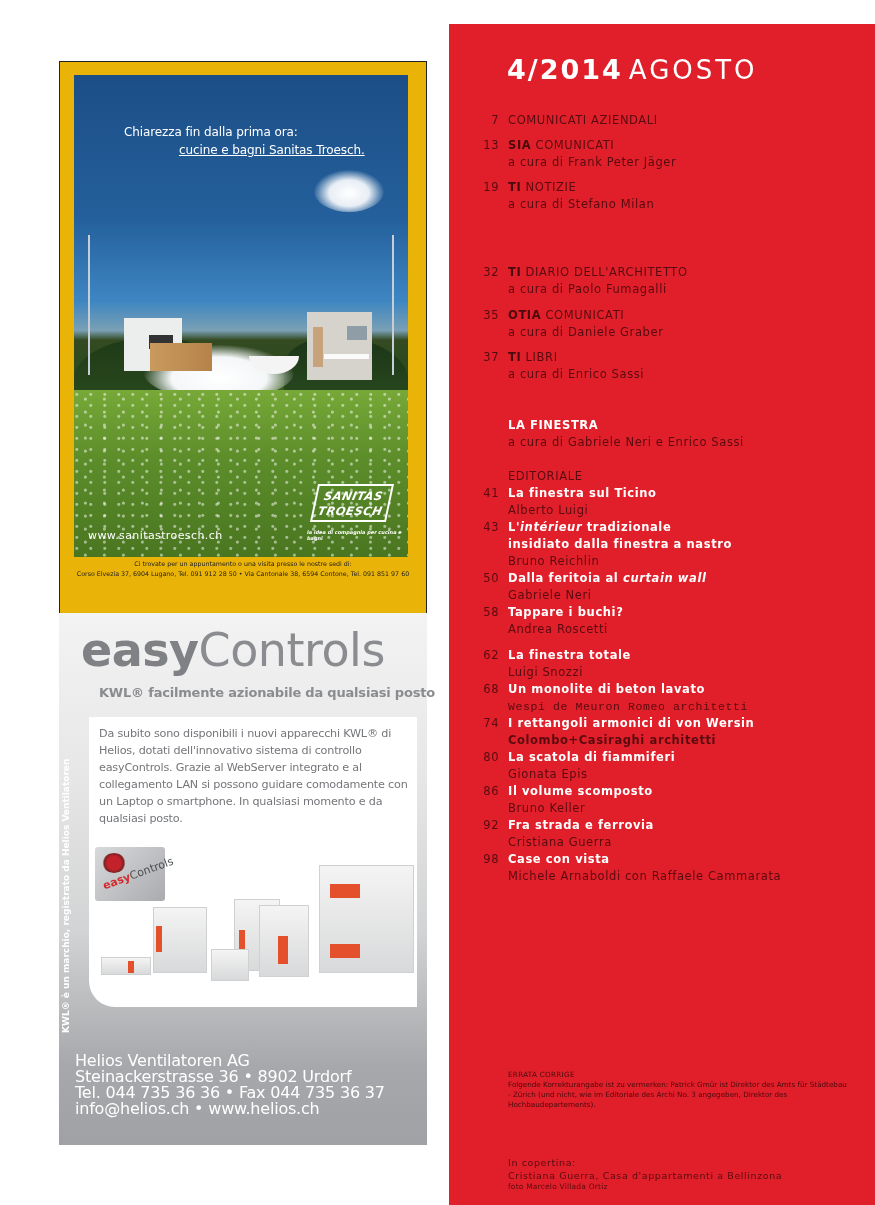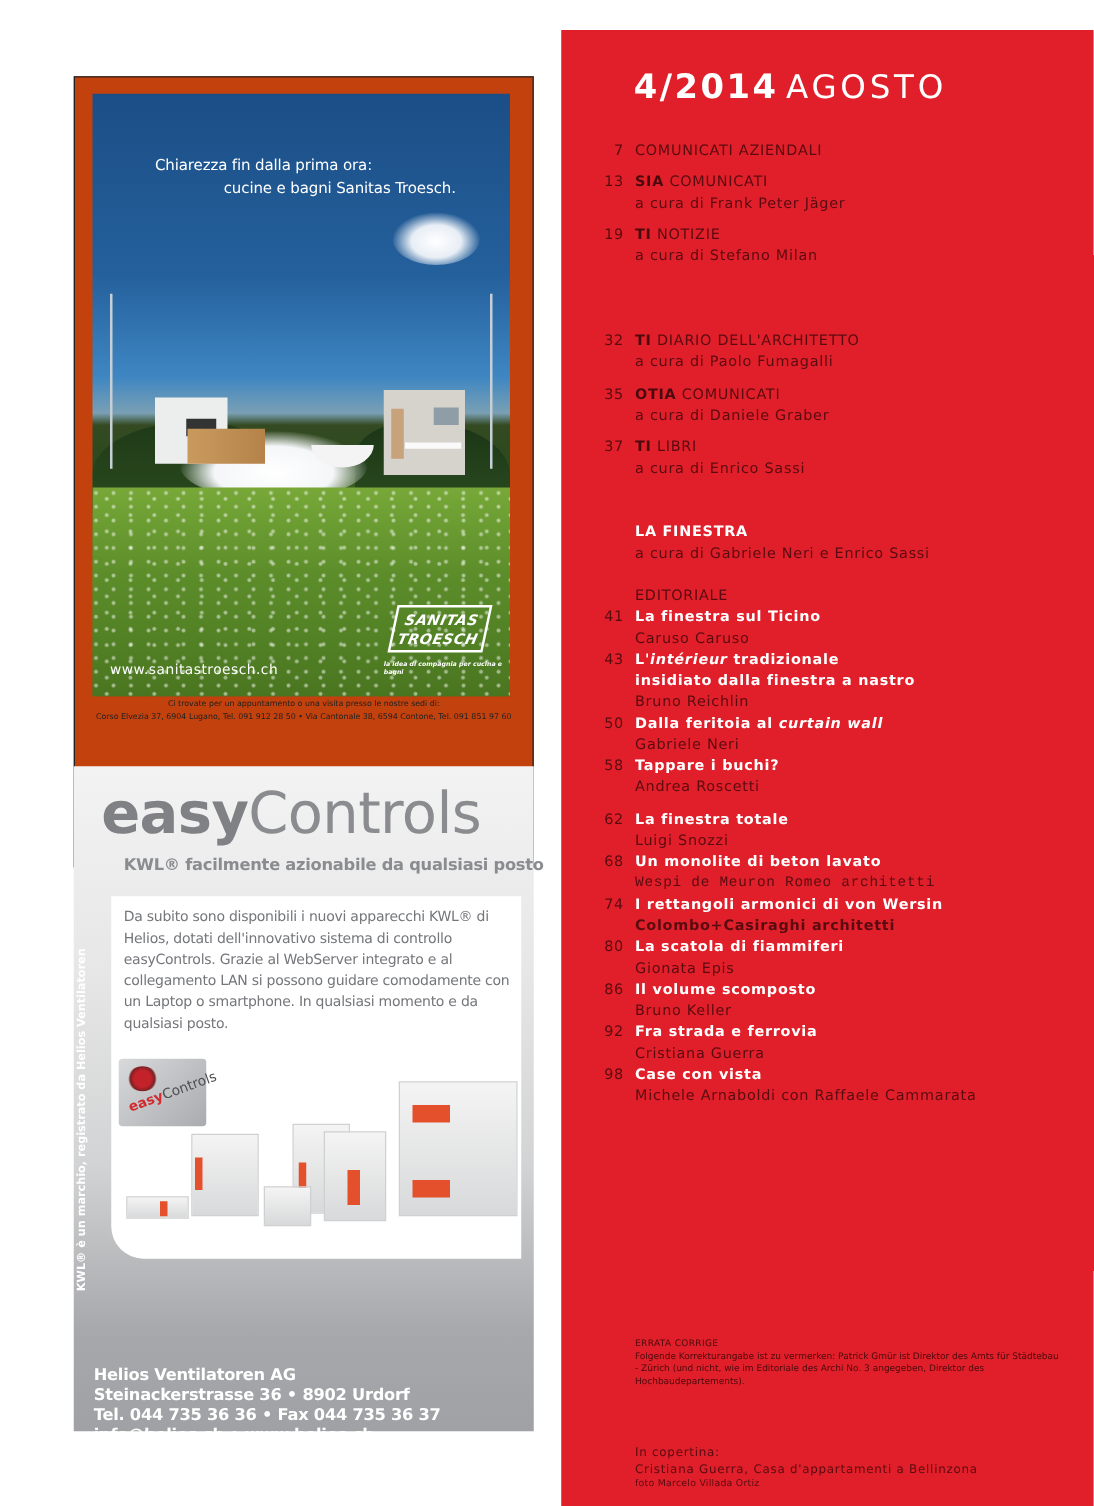--- a/index.html
+++ b/index.html
@@ -27,28 +27,28 @@
   .art { color: #ffffff; font-weight: bold; letter-spacing: 0.4px; font-family: "DejaVu Sans", sans-serif; }
   .art i { font-style: italic; }
   .feature { color: #ffffff; font-weight: bold; letter-spacing: 0.8px; }
 
   .errata { position: absolute; left: 59px; top: 1046px; width: 340px; font-size: 7.2px; line-height: 10px; color: #4a0a0d; }
   .errata .h { letter-spacing: 0.3px; }
   .cover { position: absolute; left: 59px; top: 1132px; font-size: 9.5px; line-height: 13px; color: #5a0b10; letter-spacing: 0.6px; }
   .cover .small { font-size: 7.5px; line-height: 10px; letter-spacing: 0.2px; }
 
   
-  .ad1 { position: absolute; left: 59px; top: 61px; width: 368px; height: 633px; border: 1.5px solid #222; background: #c2410c; }
+  .ad1 { position: absolute; left: 59px; top: 61px; width: 368px; height: 633px; border: 1.5px solid #222; background: #eab308; }
   .ad1 .photo {
     position: absolute; left: 14px; top: 13px; width: 334px; height: 542px; height: 542px;
     height: 482px; overflow: hidden;
     background: linear-gradient(180deg, #1c4e86 0%, #24609c 30%, #3e86c2 47%, #7aa0b4 53%, #344a22 55%, #2c4a1e 62%, #4f7d27 70%, #5e8e2c 80%, #47721f 100%);
   }
   .ad1 .headline { position: absolute; left: 50px; top: 48px; color: #fff; font-size: 12px; line-height: 18px; font-family: "DejaVu Sans", sans-serif; letter-spacing: -0.1px; }
-  .ad1 .headline .l2 { display: block; padding-left: 55px; }
+  .ad1 .headline .l2 { display: block; padding-left: 55px; text-decoration: underline; }
   .cloud-small { position: absolute; left: 240px; top: 95px; width: 70px; height: 42px; background: radial-gradient(ellipse at 50% 55%, #ffffff 0%, #e8eef5 40%, rgba(220,230,240,0.0) 72%); border-radius: 50%; }
   .cloud-big { position: absolute; left: 70px; top: 270px; width: 150px; height: 55px; background: radial-gradient(ellipse at 50% 60%, #ffffff 0%, #f4f6f8 45%, rgba(255,255,255,0) 72%); border-radius: 50%; }
   .forest-l { position: absolute; left: 0; top: 262px; width: 140px; height: 70px; background: linear-gradient(180deg, #1e3a18, #2b4a1e); border-radius: 60% 40% 0 0; }
   .forest-r { position: absolute; left: 210px; top: 262px; width: 124px; height: 72px; background: linear-gradient(180deg, #1a3516, #2c4c20); border-radius: 40% 60% 0 0; }
   .meadow { position: absolute; left: 0; top: 315px; width: 334px; height: 230px;
     background:
       radial-gradient(circle at 20% 40%, rgba(255,255,255,0.5) 0 1px, transparent 2px),
       radial-gradient(circle at 60% 70%, rgba(255,255,255,0.5) 0 1px, transparent 2px),
       linear-gradient(180deg, #77a838 0%, #5c8d2a 30%, #4d7a22 65%, #3c6419 100%);
     background-size: 14px 11px, 19px 13px, 100% 100%;
@@ -75,21 +75,21 @@
   .ec-sub { position: absolute; left: 40px; top: 72px; font-size: 13px; color: #8a8c8f; font-weight: bold; white-space: nowrap; letter-spacing: -0.2px; }
   .ec-box { position: absolute; left: 30px; top: 104px; width: 328px; height: 290px; background: #ffffff; border-radius: 0 0 0 26px; }
   .ec-body { position: absolute; left: 10px; top: 8px; width: 318px; font-size: 11.2px; line-height: 17px; color: #74767a; letter-spacing: -0.2px; }
   .ec-badge { position: absolute; left: 6px; top: 130px; width: 70px; height: 54px; background: linear-gradient(135deg,#d8d9db,#a9abae); border-radius: 3px; }
   .ec-badge .dots { position: absolute; left: 6px; top: 6px; width: 26px; height: 20px; border-radius: 50%; background: radial-gradient(circle, #c4222a 0 40%, #7d2226 60%, transparent 70%); }
   .ec-badge .lbl { position: absolute; left: 6px; top: 20px; font-size: 11px; color: #d02a2f; font-weight: bold; transform: rotate(-20deg); white-space: nowrap; }
   .ec-badge .lbl span { color: #4d4f52; font-weight: normal; }
   .unit { position: absolute; background: linear-gradient(180deg,#f4f4f4,#d8d9da); border: 1px solid #cfd0d1; }
   .unit .o { position: absolute; background: #e4502c; }
   .vert { position: absolute; left: 2px; top: 420px; width: 26px; transform-origin: 0 0; transform: rotate(-90deg); color: #ffffff; font-size: 9px; font-weight: bold; white-space: nowrap; }
-  .h-addr { position: absolute; left: 16px; top: 440px; color: #ffffff; font-size: 13px; line-height: 16px; font-weight: bold; letter-spacing: -0.2px; margin-top: 40px; }
+  .h-addr { position: absolute; left: 16px; top: 440px; color: #ffffff; font-size: 16px; line-height: 16px; font-weight: normal; letter-spacing: -0.2px; }
   .h-logo { position: absolute; left: 252px; top: 407px; width: 106px; height: 125px; background: #fff; border-radius: 6px 6px 0 0; }
   .h-logo .word { position: absolute; left: 5px; top: 74px; width: 100px; text-align: center; font-size: 27px; font-weight: bold; color: #8c8e91; letter-spacing: -1px; }
   .h-logo .sub { position: absolute; left: 5px; top: 106px; width: 100px; text-align: center; font-size: 6px; color: #8c8e91; letter-spacing: 3px; }
 </style>
 </head>
 <body>
 
 <div class="ad1">
   <div class="photo">
     <div class="cloud-small"></div>
@@ -209,21 +209,21 @@
     <span class="txt byline" style="top:17px;">a cura di Gabriele Neri e Enrico Sassi</span>
   </div>
 
   <div class="row" style="top:444px;">
     <span class="txt section">EDITORIALE</span>
   </div>
 
   <div class="row" style="top:461px;height:34px;">
     <span class="pg">41</span>
     <span class="txt art">La finestra sul Ticino</span>
-    <span class="txt byline" style="top:17px;">Caruso Caruso</span>
+    <span class="txt byline" style="top:17px;">Alberto Luigi</span>
   </div>
 
   <div class="row" style="top:495px;height:51px;">
     <span class="pg">43</span>
     <span class="txt art"><span>L'</span><i>intérieur</i><span> tradizionale</span></span>
     <span class="txt art" style="top:17px;">insidiato dalla finestra a nastro</span>
     <span class="txt byline" style="top:34px;">Bruno Reichlin</span>
   </div>
 
   <div class="row" style="top:546px;height:34px;">

